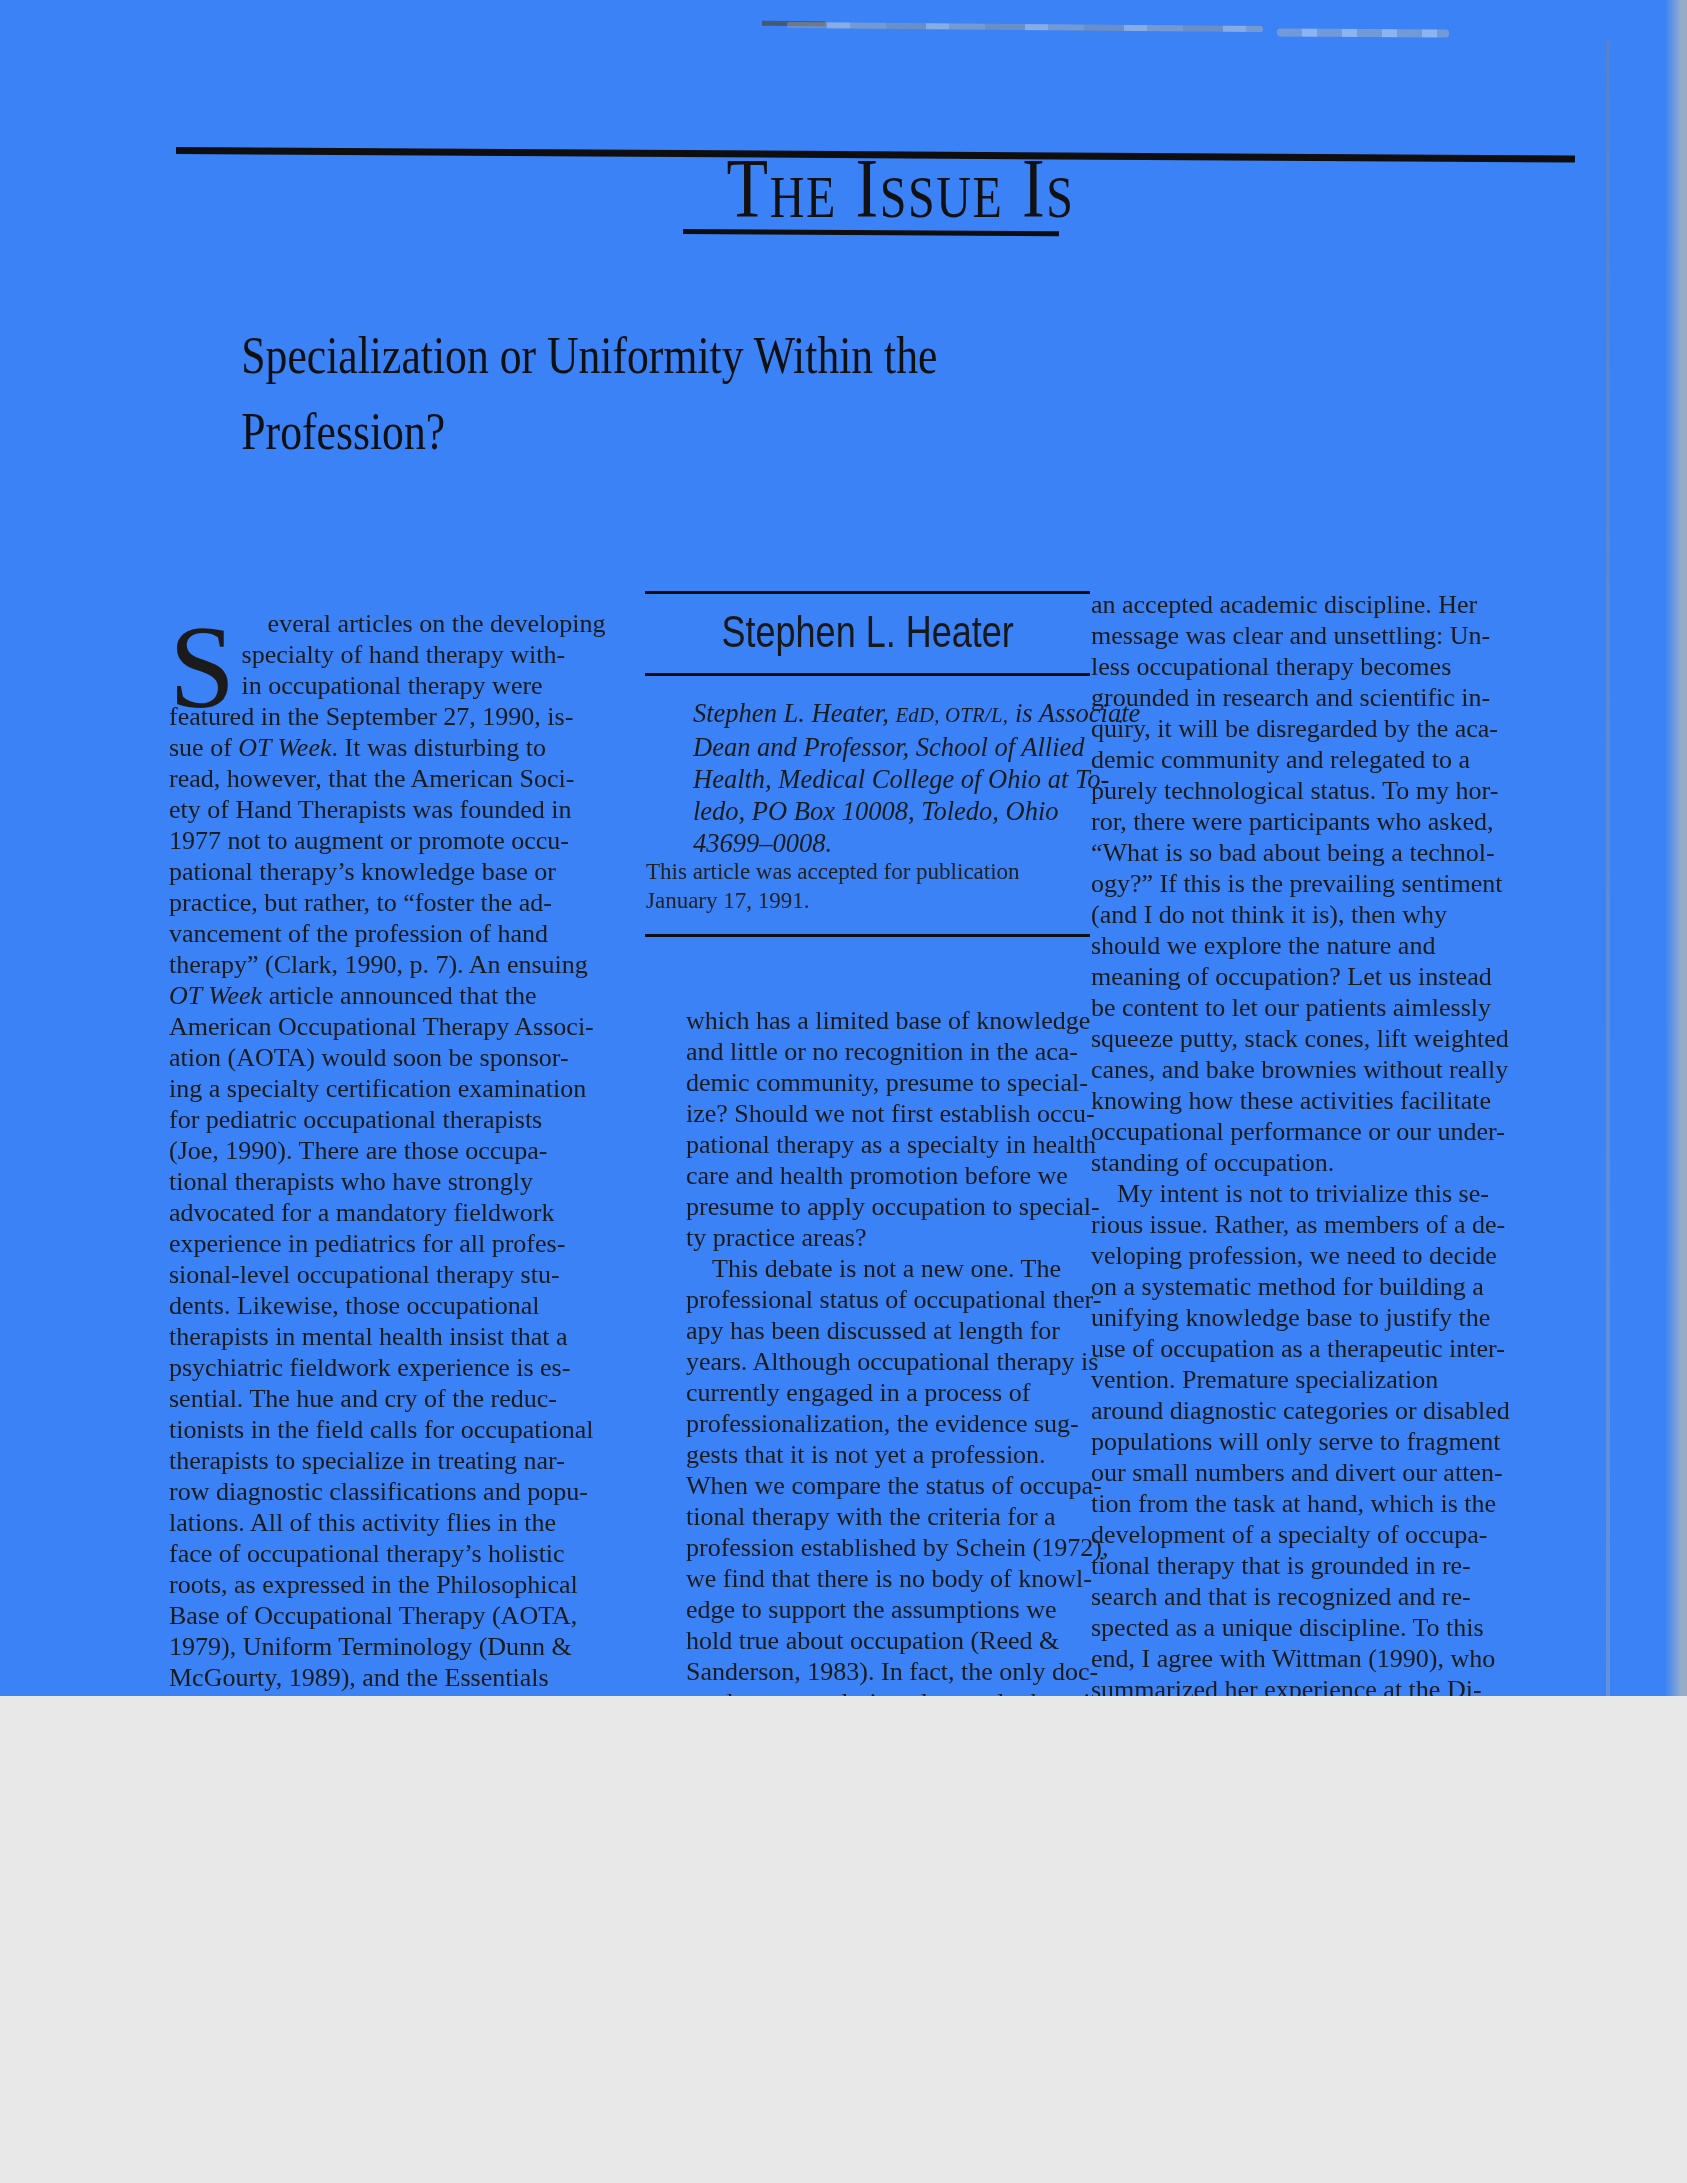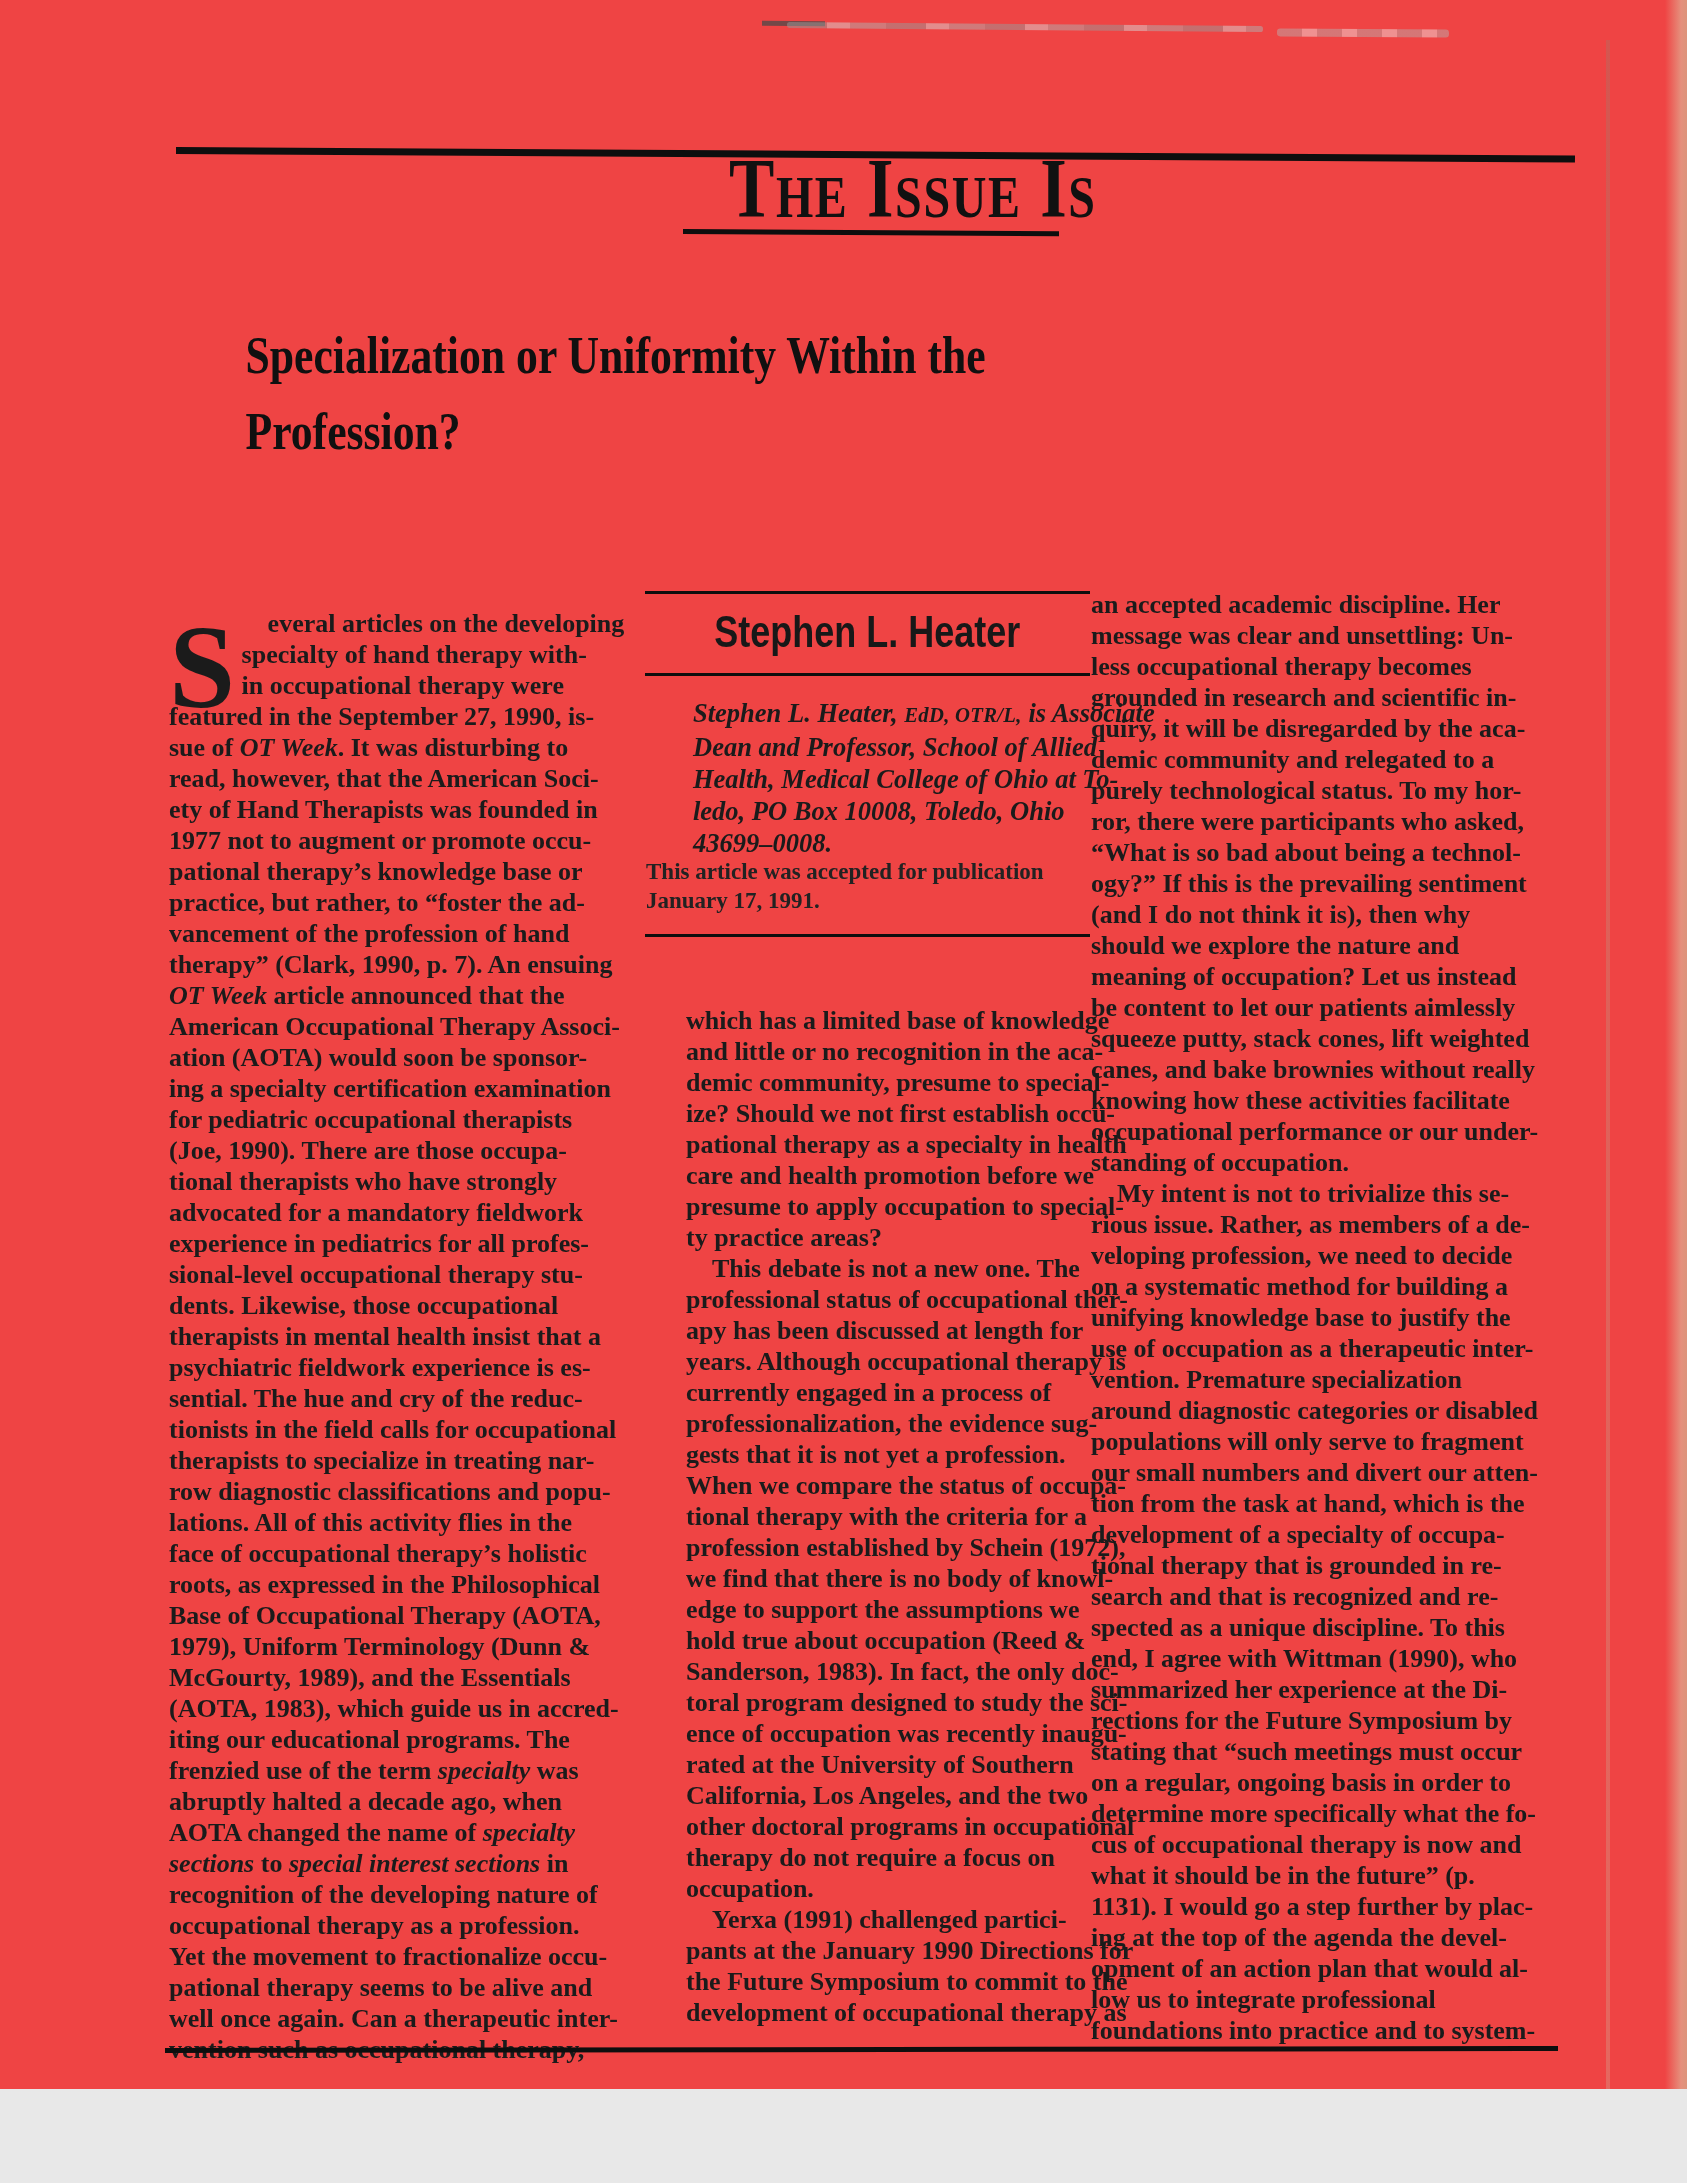--- a/index.html
+++ b/index.html
@@ -1,23 +1,22 @@
 <!DOCTYPE html>
 <html style="font-size:10.6px"><head>
 <meta charset="utf-8">
 <style>
   html,body{margin:0;padding:0;background:#e8e8e8;}
   #page{
     position:relative;
-    width:1687px;height:2089px;
-    background:#ef4444;
+    width:1687px;height:1696px;
+    background:#3b82f6;
     overflow:hidden;
     font-family:"Liberation Serif","DejaVu Serif",serif;
     color:#1b1b1b;
-    font-weight:bold;
   }
   .rule{position:absolute;background:#0e0e0e;}
   
   #header-rule{left:176px;top:147px;width:1399px;height:7.3px;transform:rotate(0.35deg);transform-origin:left center;}
   #section-title{
     position:absolute;left:683px;top:146px;width:384px;height:89px;
     text-align:center;font-variant:small-caps;font-size:85px;line-height:85px;
     letter-spacing:2px;white-space:nowrap;color:#111;
   }
   #section-title .squeeze{display:inline-block;transform:scaleX(0.80);transform-origin:center center;}

